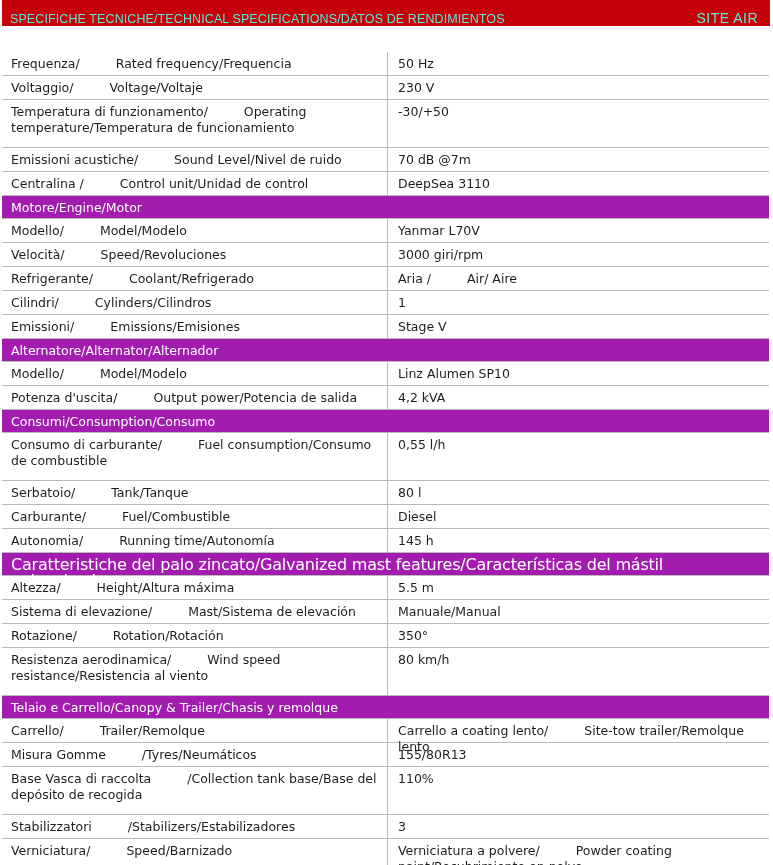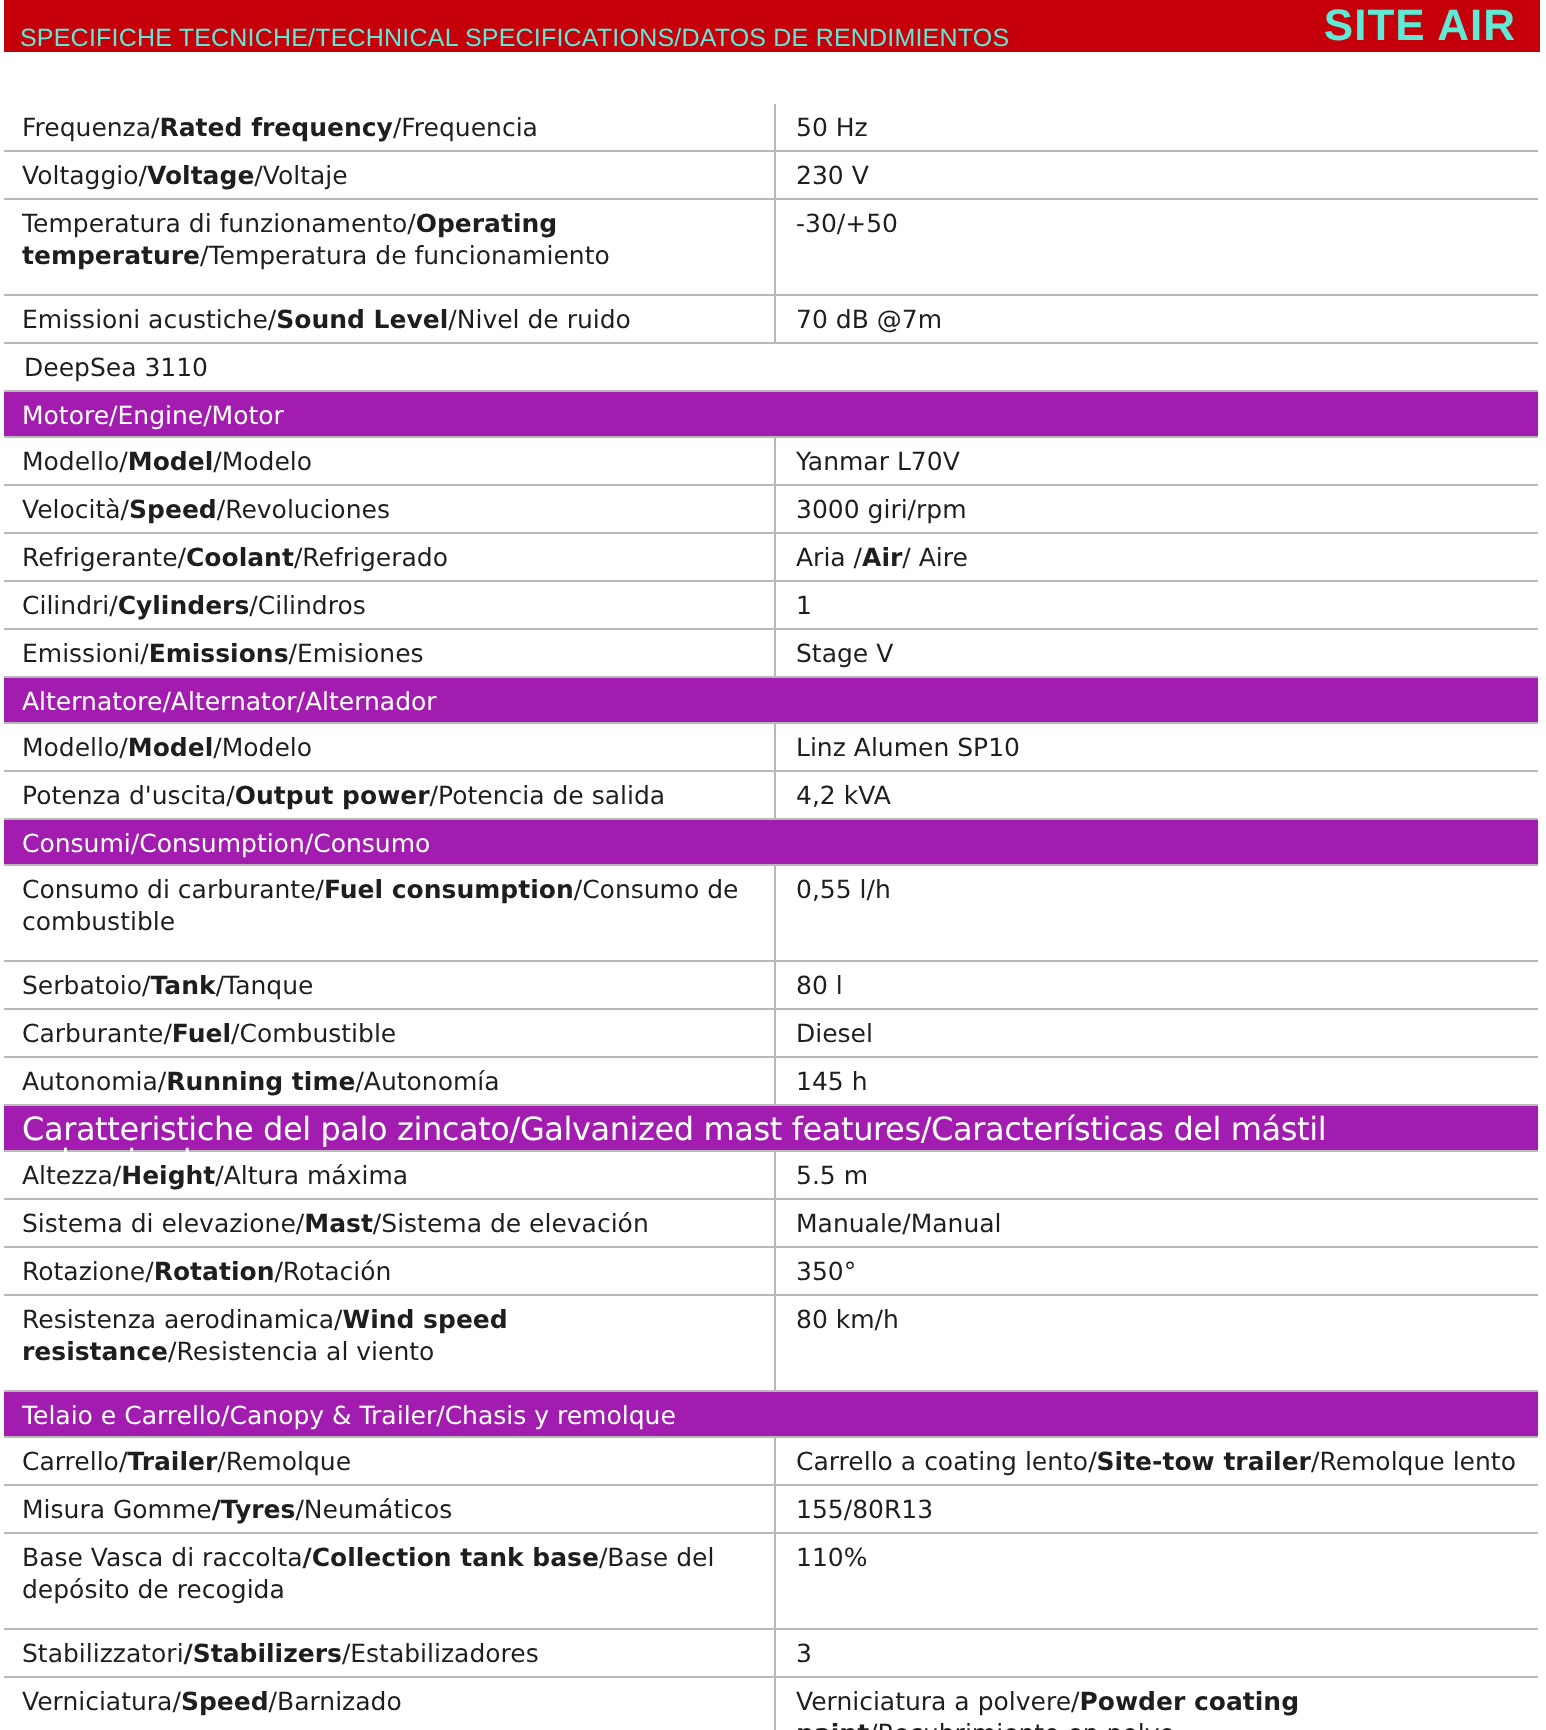--- a/index.html
+++ b/index.html
@@ -2,32 +2,32 @@
 <html><head>
 <meta charset="utf-8">
 <style>
   html, body { margin:0; padding:0; background:#ffffff; }
   body { width:773px; height:865px; position:relative; overflow:hidden;
          font-family:"DejaVu Sans", "Liberation Sans", sans-serif; color:#1e1e1e; }
   .banner { position:absolute; left:2px; top:0; width:768px; height:26px; background:#c6000b;
             color:#5eead4; display:flex; align-items:flex-end; justify-content:space-between;
             box-sizing:border-box; padding:0 12px 0 8px; }
   .banner-title { font-size:12.5px; letter-spacing:0.1px; text-transform:uppercase; font-family:"Liberation Sans", sans-serif; }
-  .banner-product { font-size:22px; font-weight:bold; letter-spacing:0.5px; font-family:"Liberation Sans", sans-serif; }
+  .banner-product { font-size:14px; font-weight:normal; letter-spacing:0.5px; font-family:"Liberation Sans", sans-serif; }
   .table { position:absolute; left:2px; top:52px; width:767px; }
   .row { display:flex; border-bottom:1px solid #b9b9b9; box-sizing:border-box; }
   .row .c1 { width:386px; box-sizing:border-box; padding:4px 8px 3px 9px; border-right:1px solid #b9b9b9;
              font-size:12.5px; line-height:16px; }
   .row .c2 { flex:1; box-sizing:border-box; padding:4px 8px 3px 10px; font-size:12.5px; line-height:16px; }
   .row.single .c1, .row.single .c2 { height:23px; }
   .row.double .c1, .row.double .c2 { height:47px; }
   .section { background:#a21caf; color:#fff; height:23px; box-sizing:border-box; padding:4px 9px;
              font-size:12.5px; line-height:16px; border-bottom:1px solid #b9b9b9; }
   .section.narrow { font-size:16px; letter-spacing:-0.2px; }
-  b { font-weight:bold; }
+  b { font-weight:normal;margin-left:36px; }
 </style>
 </head>
 <body>
 
 <div class="banner">
   <span class="banner-title">SPECIFICHE TECNICHE/TECHNICAL SPECIFICATIONS/DATOS DE RENDIMIENTOS</span>
   <span class="banner-product">SITE AIR</span>
 </div>
 
 <div class="table">
@@ -42,20 +42,21 @@
   </div>
   <div class="row double">
     <div class="c1"><span>Temperatura di funzionamento/</span><b>Operating temperature</b><span>/Temperatura de funcionamiento</span></div>
     <div class="c2">-30/+50</div>
   </div>
   <div class="row single">
     <div class="c1"><span>Emissioni acustiche/</span><b>Sound Level</b><span>/Nivel de ruido</span></div>
     <div class="c2">70 dB @7m</div>
   </div>
   <div class="row single">
+    <div class="c1"><span>Centralina /</span><b>Control unit</b><span>/Unidad de control</span></div>
     <div class="c2">DeepSea 3110</div>
   </div>
 
   <div class="section">Motore/Engine/Motor</div>
   <div class="row single">
     <div class="c1"><span>Modello/</span><b>Model</b><span>/Modelo</span></div>
     <div class="c2">Yanmar L70V</div>
   </div>
   <div class="row single">
     <div class="c1"><span>Velocità/</span><b>Speed</b><span>/Revoluciones</span></div>

